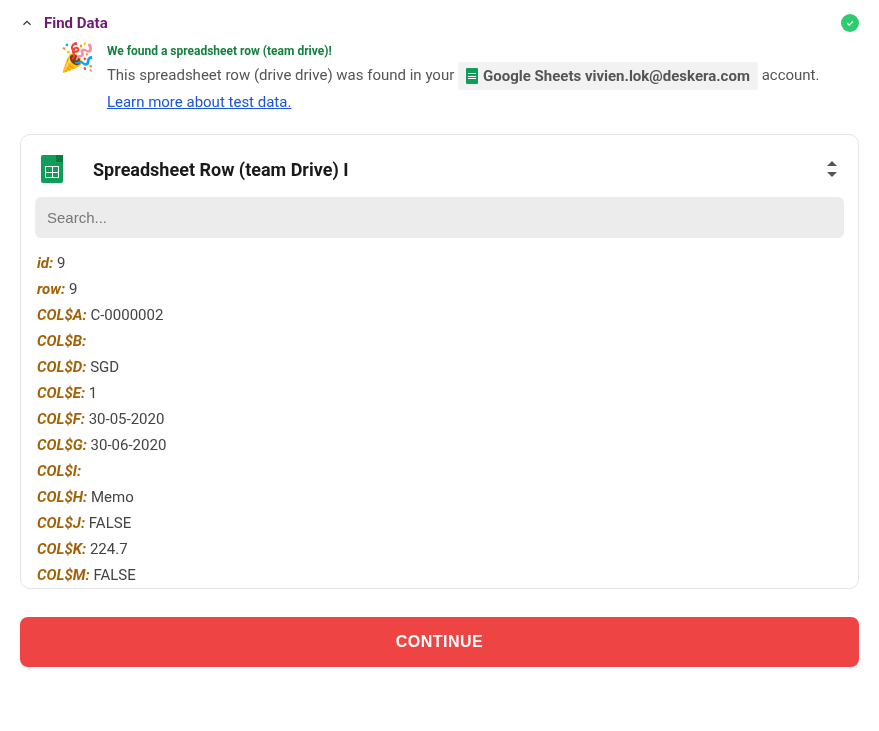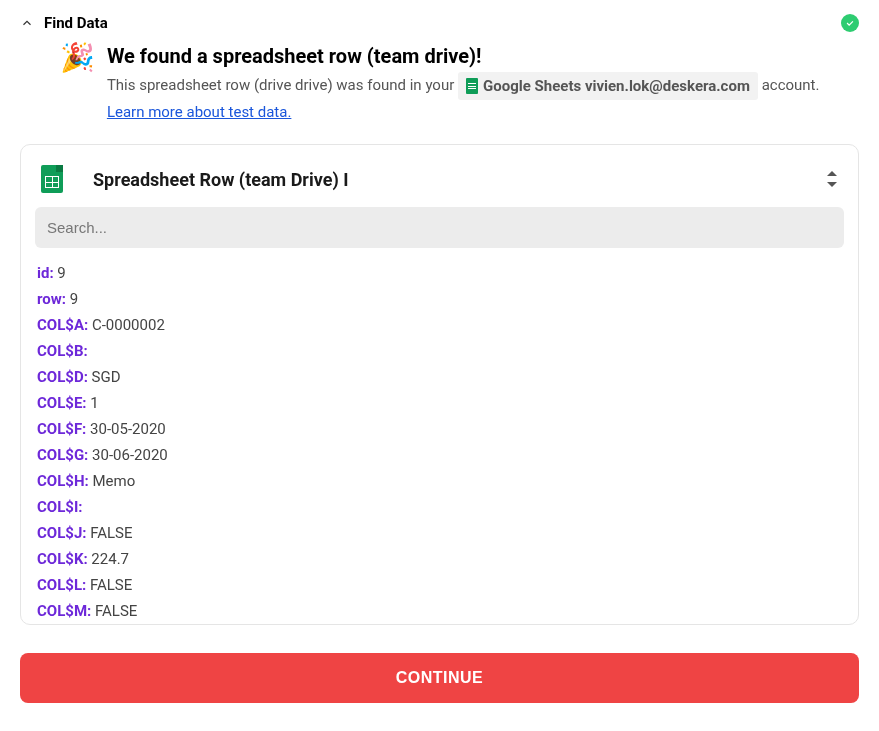--- a/index.html
+++ b/index.html
@@ -35,21 +35,21 @@
     .chevron svg {
       width: 14px;
       height: 14px;
       stroke: #333;
       stroke-width: 2;
       fill: none;
     }
     .header-title {
       font-weight: 700;
       font-size: 15px;
-      color: #000000;
+      color: #701a75;
     }
     .check-circle {
       width: 18px;
       height: 18px;
       background: #2ecc71;
       border-radius: 50%;
       display: flex;
       align-items: center;
       justify-content: center;
     }
@@ -69,22 +69,22 @@
     .celebration {
       font-size: 28px;
       line-height: 1;
       flex-shrink: 0;
     }
     .intro-text {
       flex: 1;
     }
     .intro-title {
       font-weight: 700;
-      font-size: 20px;
-      color: #000000;
+      font-size: 12px;
+      color: #15803d;
       margin-bottom: 4px;
     }
     .intro-desc {
       font-size: 15px;
       color: #555;
       line-height: 1.6;
     }
     .account-badge {
       display: inline-flex;
       align-items: center;
@@ -224,21 +224,22 @@
       padding: 0 2px;
     }
     .data-row {
       font-size: 15px;
       line-height: 1.6;
       color: #444;
       padding: 1px 0;
     }
     .data-key {
       font-weight: 700;
-      color: #6d28d9;
+      color: #a16207;
+      font-style: italic;
     }
     .continue-btn {
       display: block;
       width: 100%;
       background: #ef4444;
       color: #fff;
       border: none;
       border-radius: 8px;
       padding: 16px;
       font-size: 16px;
@@ -298,22 +299,21 @@
 
   <div class="data-list" id="data-list">
       <div class="data-row"><span class="data-key">id:</span><span> 9</span></div>
       <div class="data-row"><span class="data-key">row:</span><span> 9</span></div>
       <div class="data-row"><span class="data-key">COL$A:</span><span> C-0000002</span></div>
       <div class="data-row"><span class="data-key">COL$B:</span><span></span></div>
       <div class="data-row"><span class="data-key">COL$D:</span><span> SGD</span></div>
       <div class="data-row"><span class="data-key">COL$E:</span><span> 1</span></div>
       <div class="data-row"><span class="data-key">COL$F:</span><span> 30-05-2020</span></div>
       <div class="data-row"><span class="data-key">COL$G:</span><span> 30-06-2020</span></div>
+      <div class="data-row"><span class="data-key">COL$I:</span><span></span></div>
       <div class="data-row"><span class="data-key">COL$H:</span><span> Memo</span></div>
-      <div class="data-row"><span class="data-key">COL$I:</span><span></span></div>
       <div class="data-row"><span class="data-key">COL$J:</span><span> FALSE</span></div>
       <div class="data-row"><span class="data-key">COL$K:</span><span> 224.7</span></div>
-      <div class="data-row"><span class="data-key">COL$L:</span><span> FALSE</span></div>
       <div class="data-row"><span class="data-key">COL$M:</span><span> FALSE</span></div>
     </div>
 </div>
 
 <button class="continue-btn">CONTINUE</button>
 
 </body></html>

